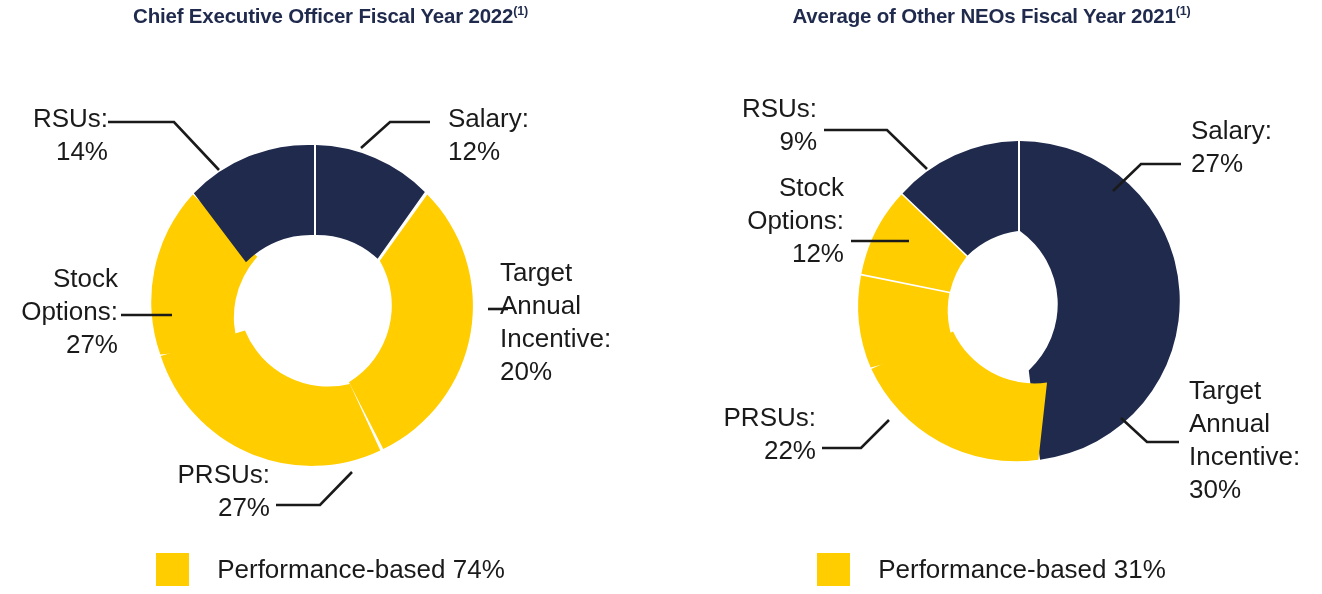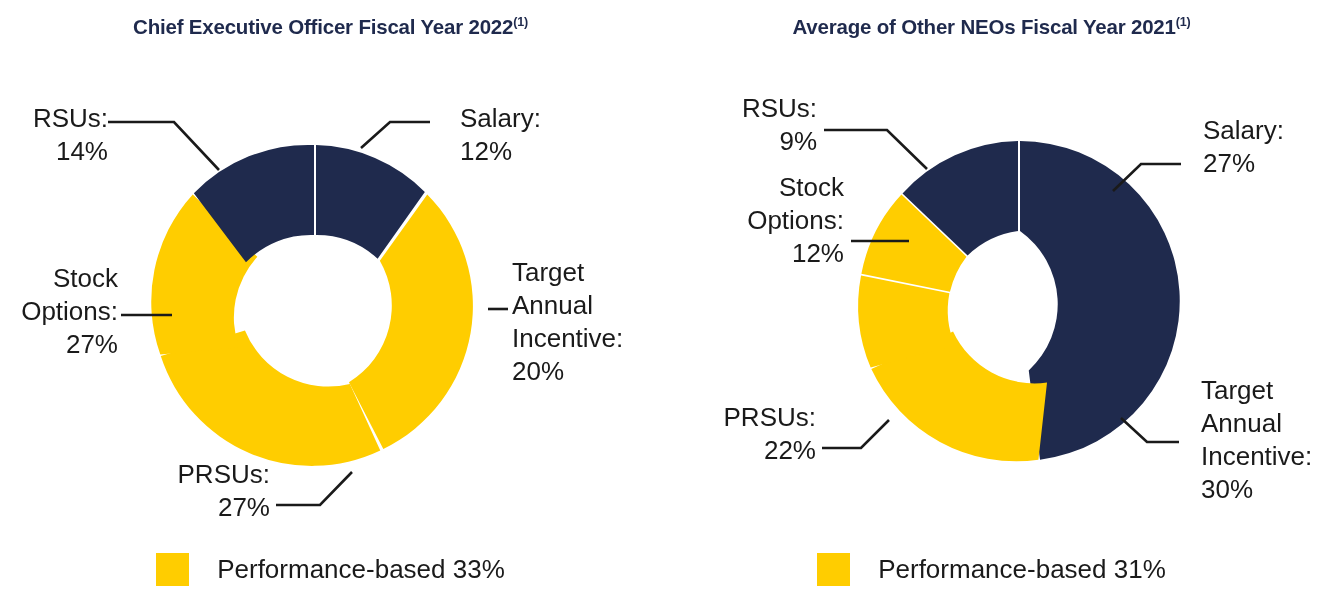--- a/index.html
+++ b/index.html
@@ -13,40 +13,39 @@
   .panel.right{left:661px;}
 
   .chart-title{
     position:absolute;top:4px;left:0;width:661px;
     text-align:center;
     font-weight:bold;
     font-size:20.5px;
     letter-spacing:-0.2px;
     color:#1F2A4D;
     white-space:nowrap;
-    margin-top:11px;
   }
   .chart-title .sup{
     font-size:12.5px;
     vertical-align:super;
     font-weight:bold;
   }
 
   .donut-wrap{position:absolute;left:0;top:16px;width:661px;height:520px;}
   .donut-svg{position:absolute;left:0;top:0;}
 
   .lbl{
     position:absolute;
     font-size:26px;
     line-height:33px;
     color:#1a1a1a;
     white-space:pre-line;
   }
   .lbl.r{text-align:right;}
-  .lbl.l{text-align:left;margin-left:12px;}
+  .lbl.l{text-align:left;}
 
   .legend{
     position:absolute;bottom:8px;left:0;width:661px;
     display:flex;align-items:center;justify-content:center;
     gap:28px;
   }
   .legend-swatch{
     width:33px;height:33px;
     background:#FFCD00;
     display:block;
@@ -98,21 +97,21 @@
     <div class="lbl l" style="left:500px;top:240px;width:160px;">Target
 Annual
 Incentive:
 20%</div>
     <div class="lbl r" style="left:88px;top:442px;width:182px;">PRSUs:
 27%</div>
   </div>
 
   <div class="legend">
     <span class="legend-swatch"></span>
-    <span class="legend-label">Performance-based 33%</span>
+    <span class="legend-label">Performance-based 74%</span>
   </div>
 </div>
 
 <div class="panel right">
 
   <div class="chart-title">
     <span>Average of Other NEOs Fiscal Year 2021</span><span class="sup">(1)</span>
   </div>
 
   <div class="donut-wrap">

